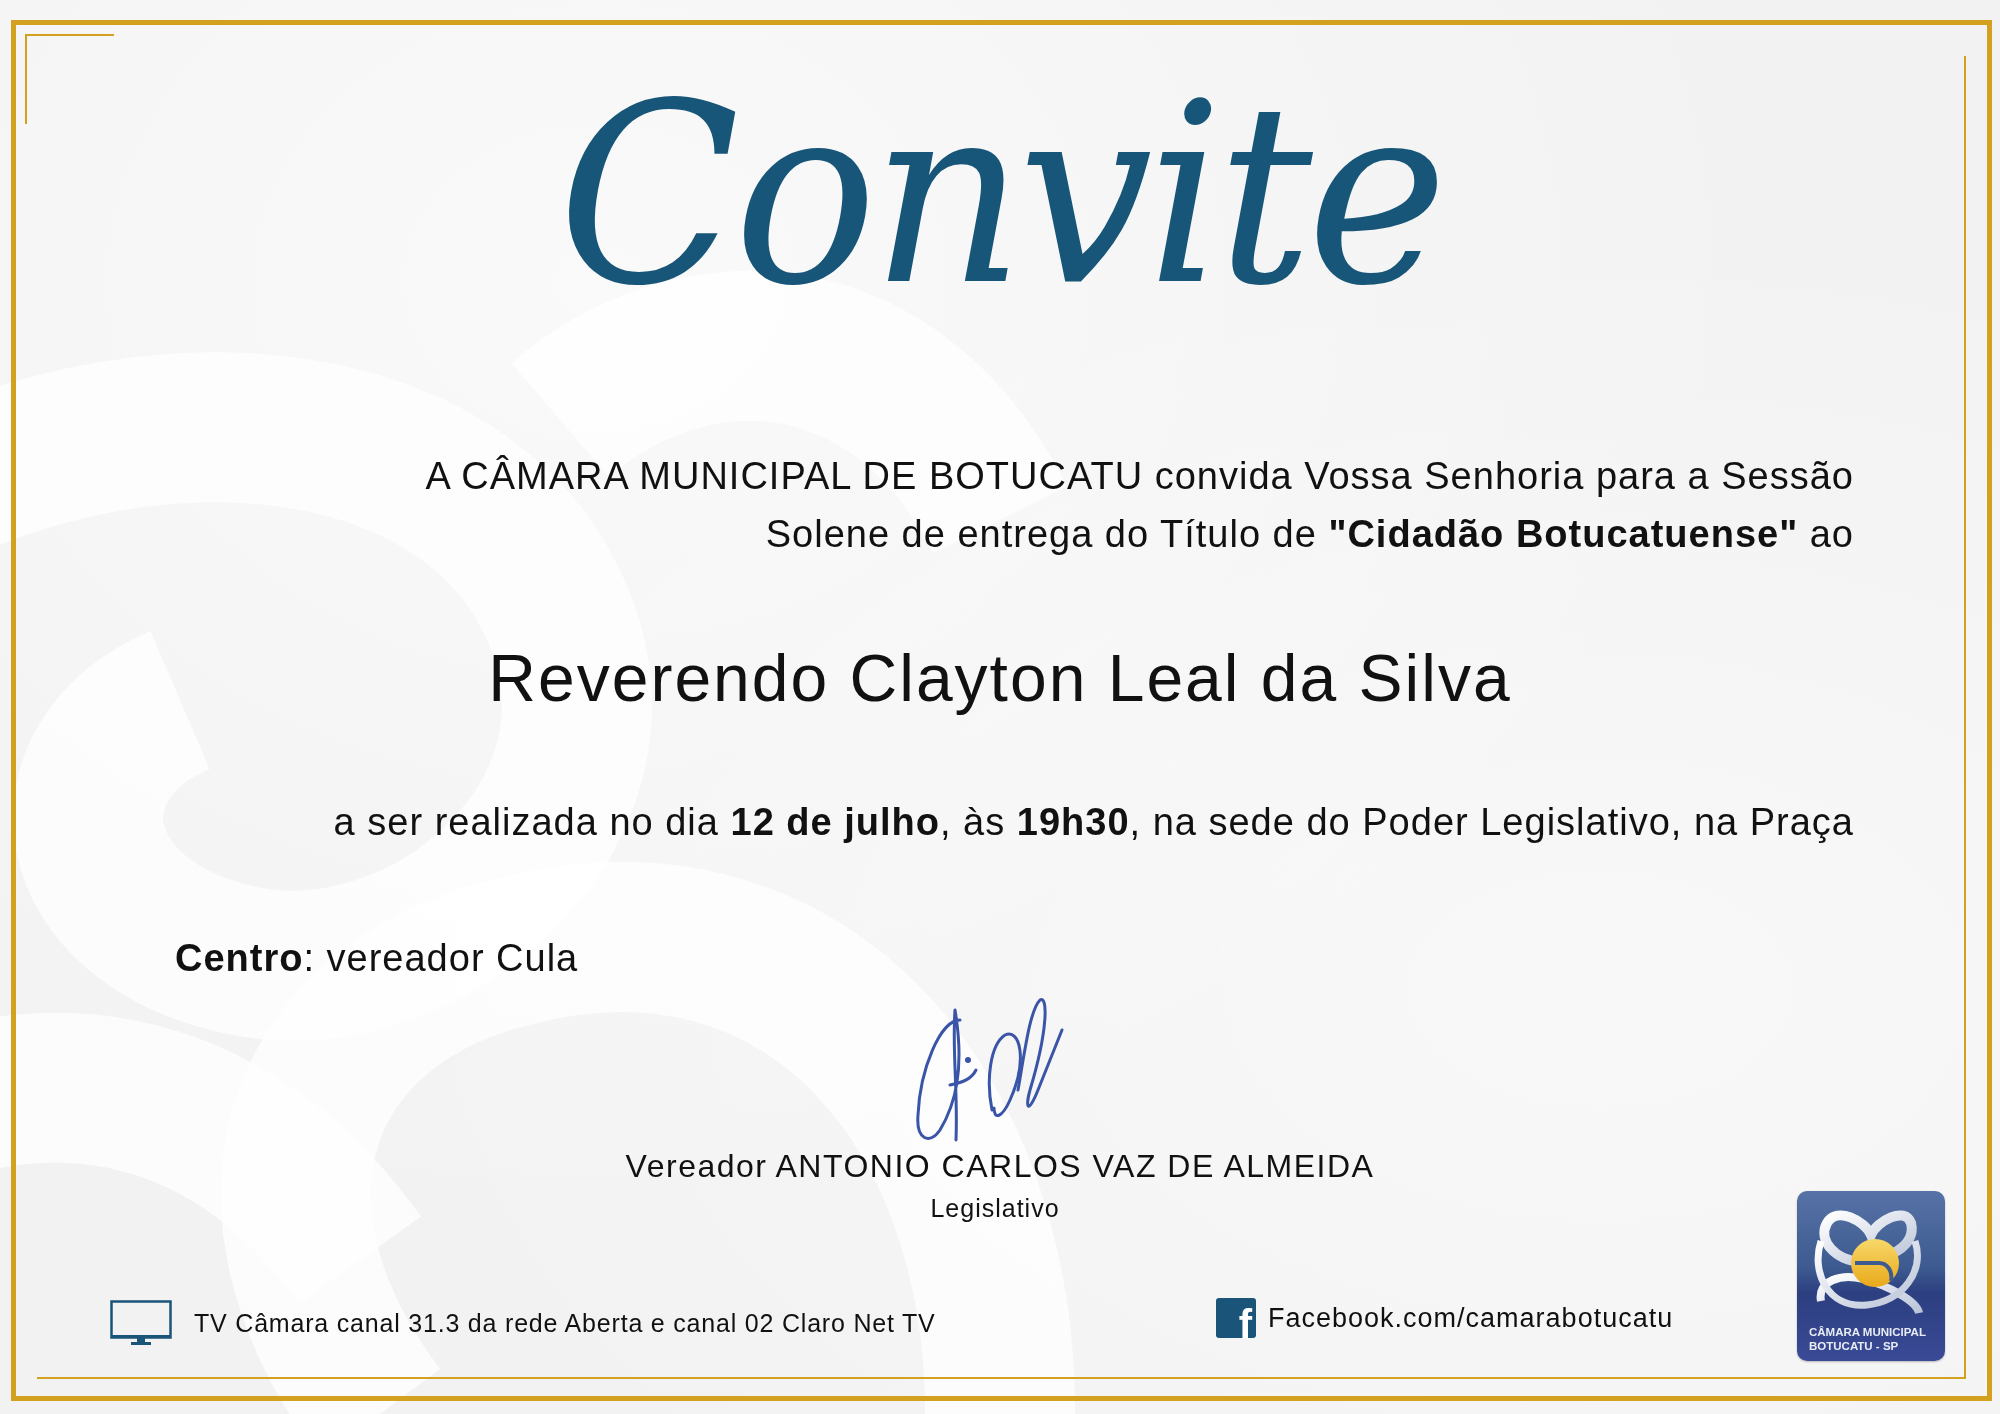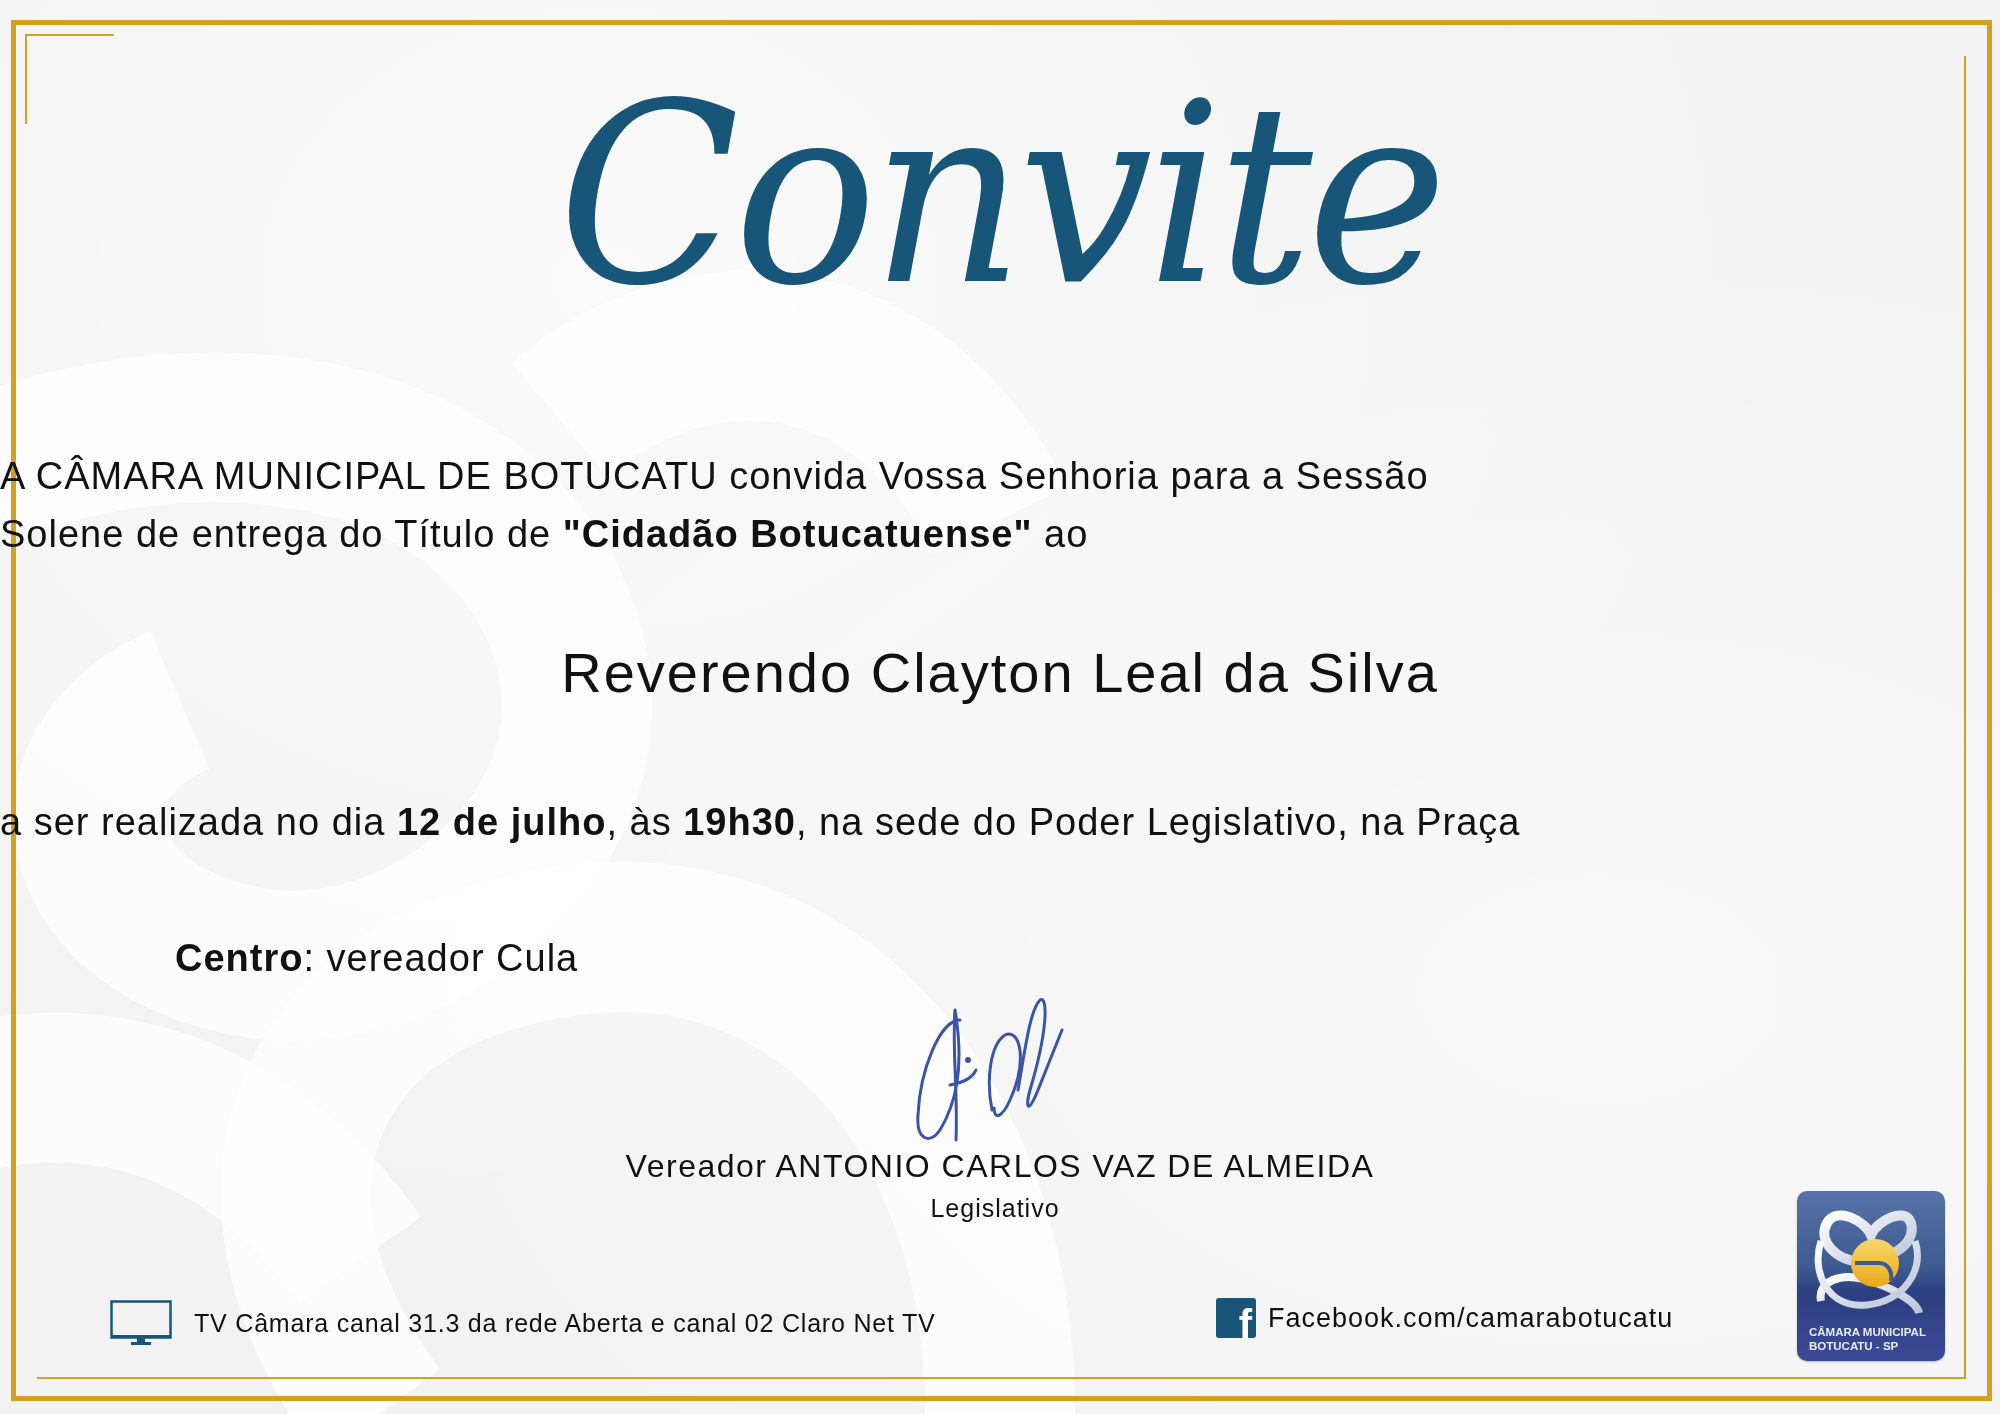--- a/index.html
+++ b/index.html
@@ -29,28 +29,28 @@
   .inner-bottom { left: 37px; top: 1377px; width: 1929px; height: 2px; }
 
   .title {
     position: absolute; left: 0; width: 2000px; top: 70px; text-align: center;
     font-family: "DejaVu Serif", serif; font-style: italic;
     font-size: 250px; line-height: 1; color: #175678; letter-spacing: -6px;
     transform: scaleX(0.95);
   }
 
   .para {
-    position: absolute; left: 0; width: 1854px; text-align: left;
+    position: absolute; left: 0; width: 1854px; text-align: right;
     font-size: 38px; line-height: 58px; color: #111; letter-spacing: 1px;
   }
   .para b { font-weight: bold; }
   .p1 { top: 447px; }
   .name {
     position: absolute; left: 0; width: 2000px; top: 640px; text-align: center;
-    font-size: 56px; letter-spacing: 2px; color: #111;
+    font-size: 66px; letter-spacing: 2px; color: #111;
   }
   .p2 { top: 793px; }
   .autoria {
     position: absolute; left: 175px; top: 937px;
     font-size: 38px; letter-spacing: 1px;
   }
 
   .signature { position: absolute; left: 910px; top: 990px; width: 190px; height: 160px; }
   .signer {
     position: absolute; left: 0; width: 2000px; top: 1148px; text-align: center;

